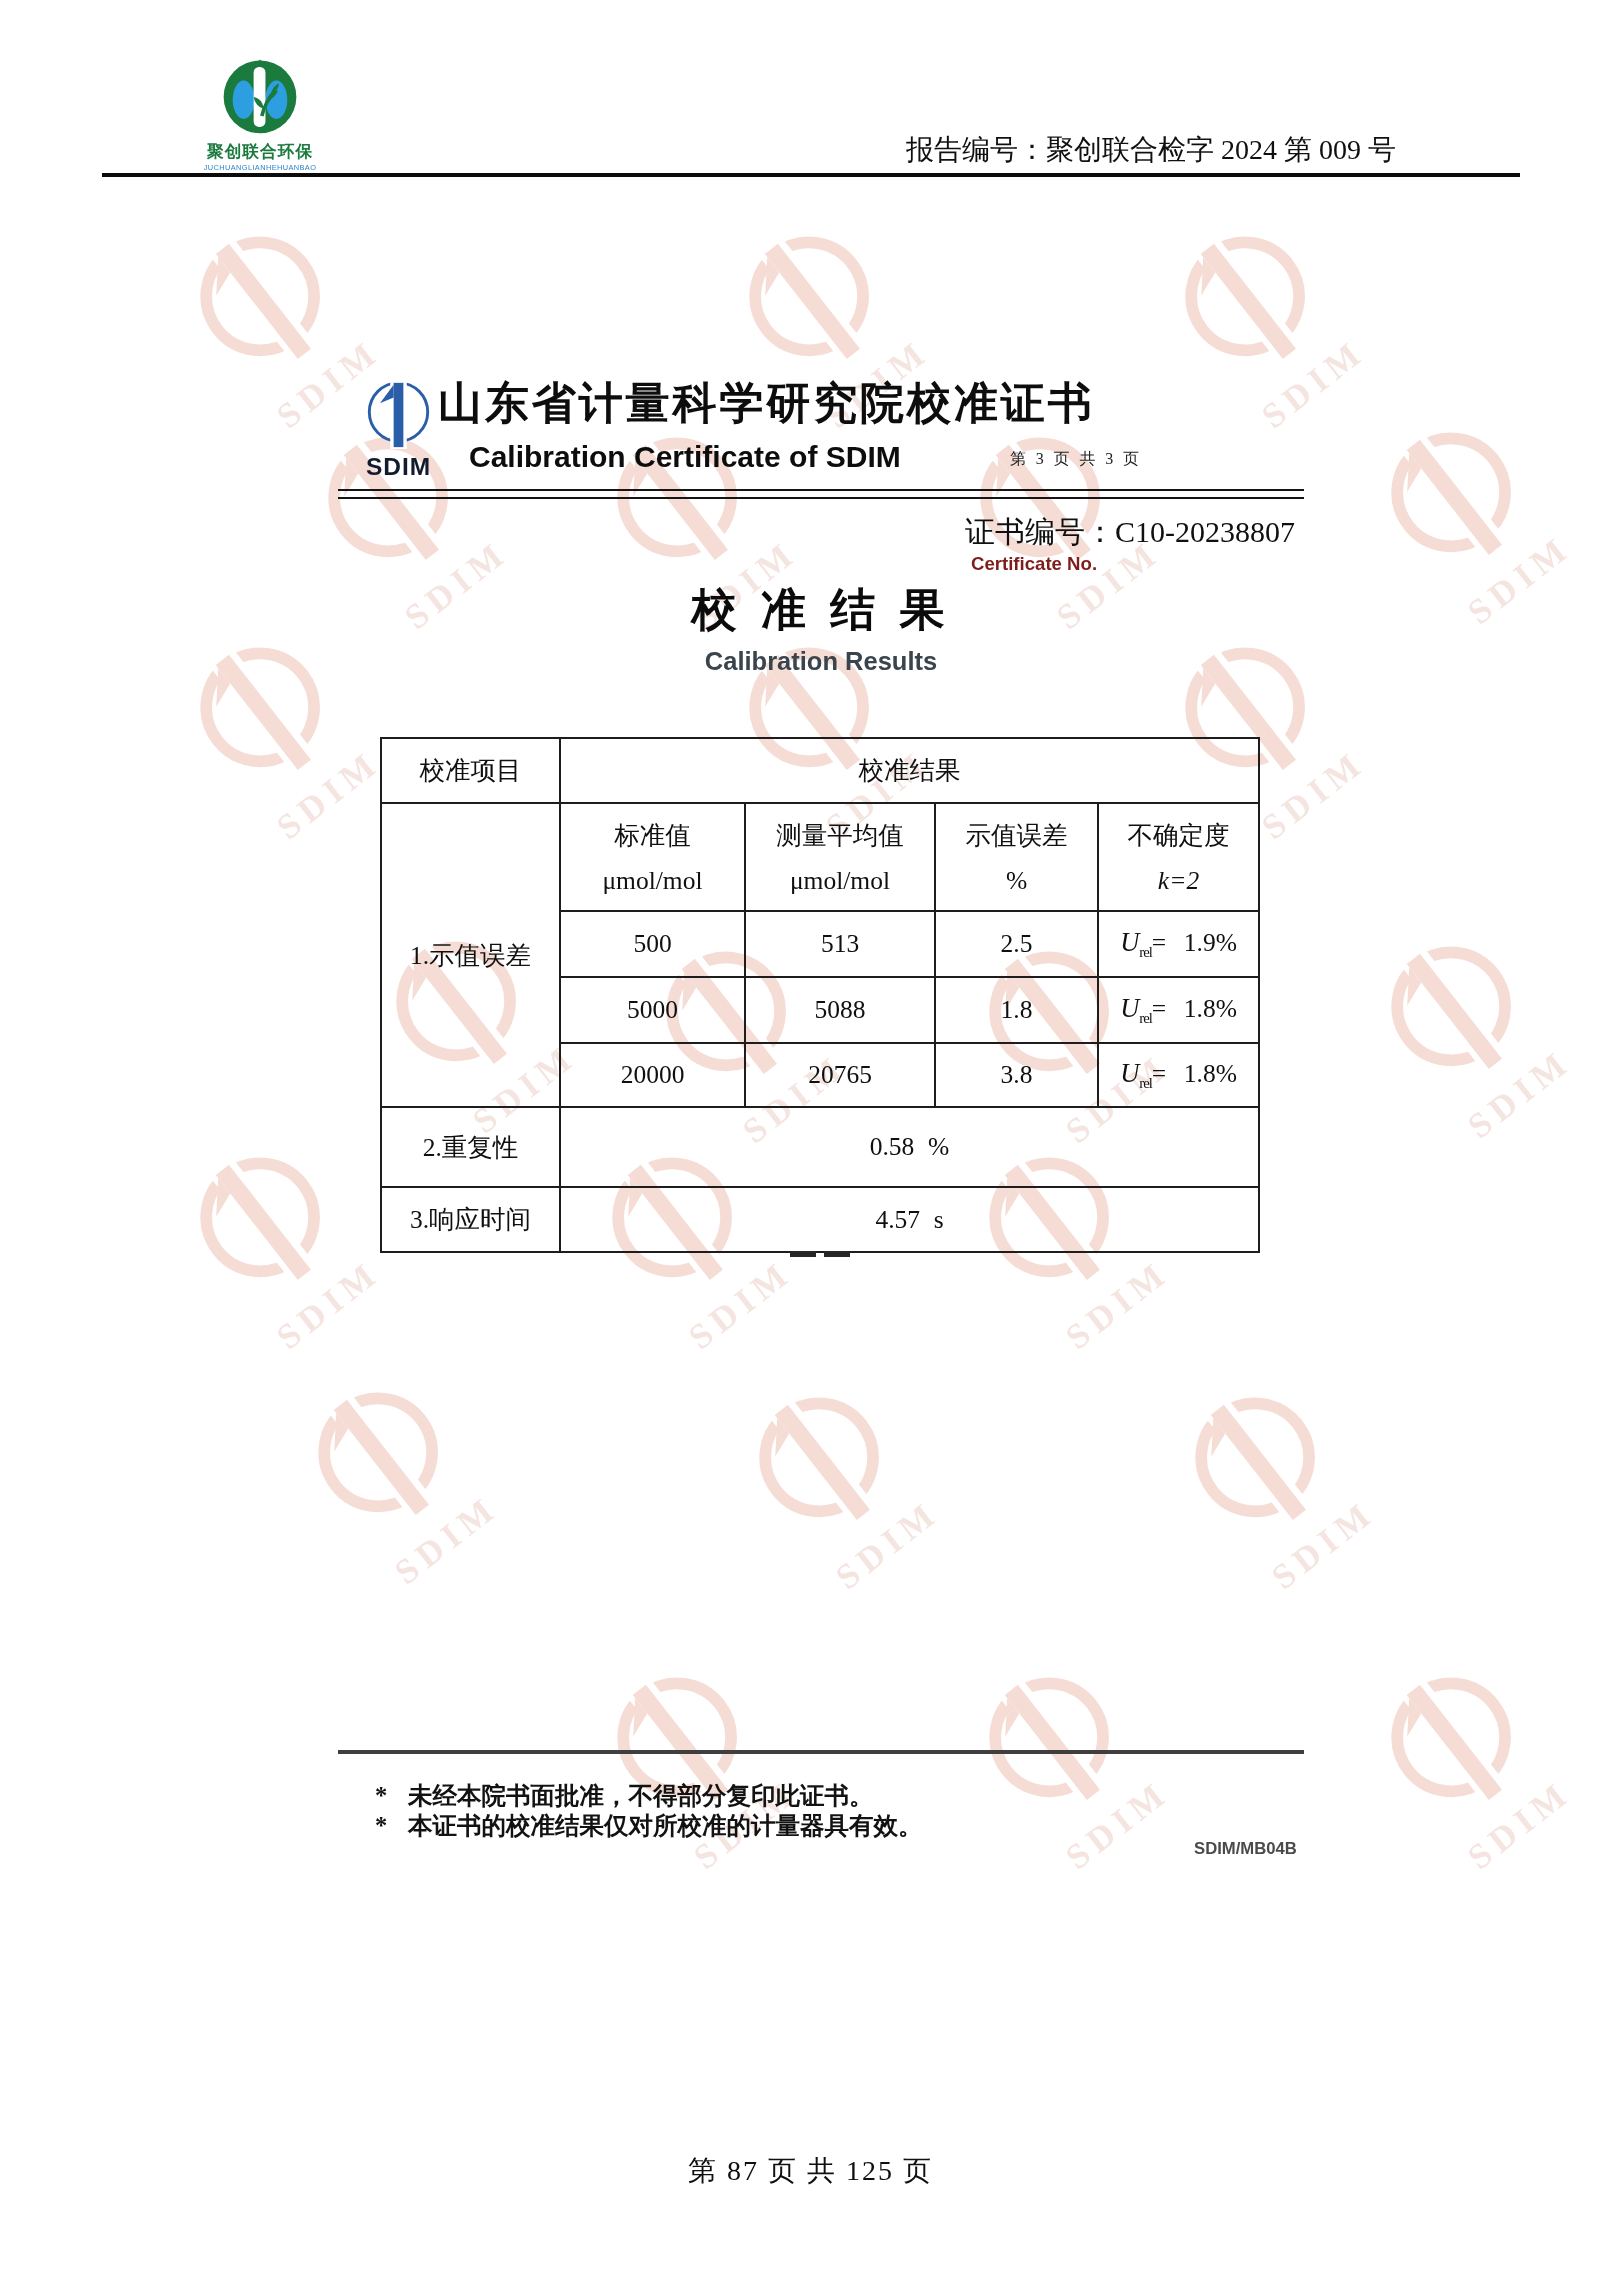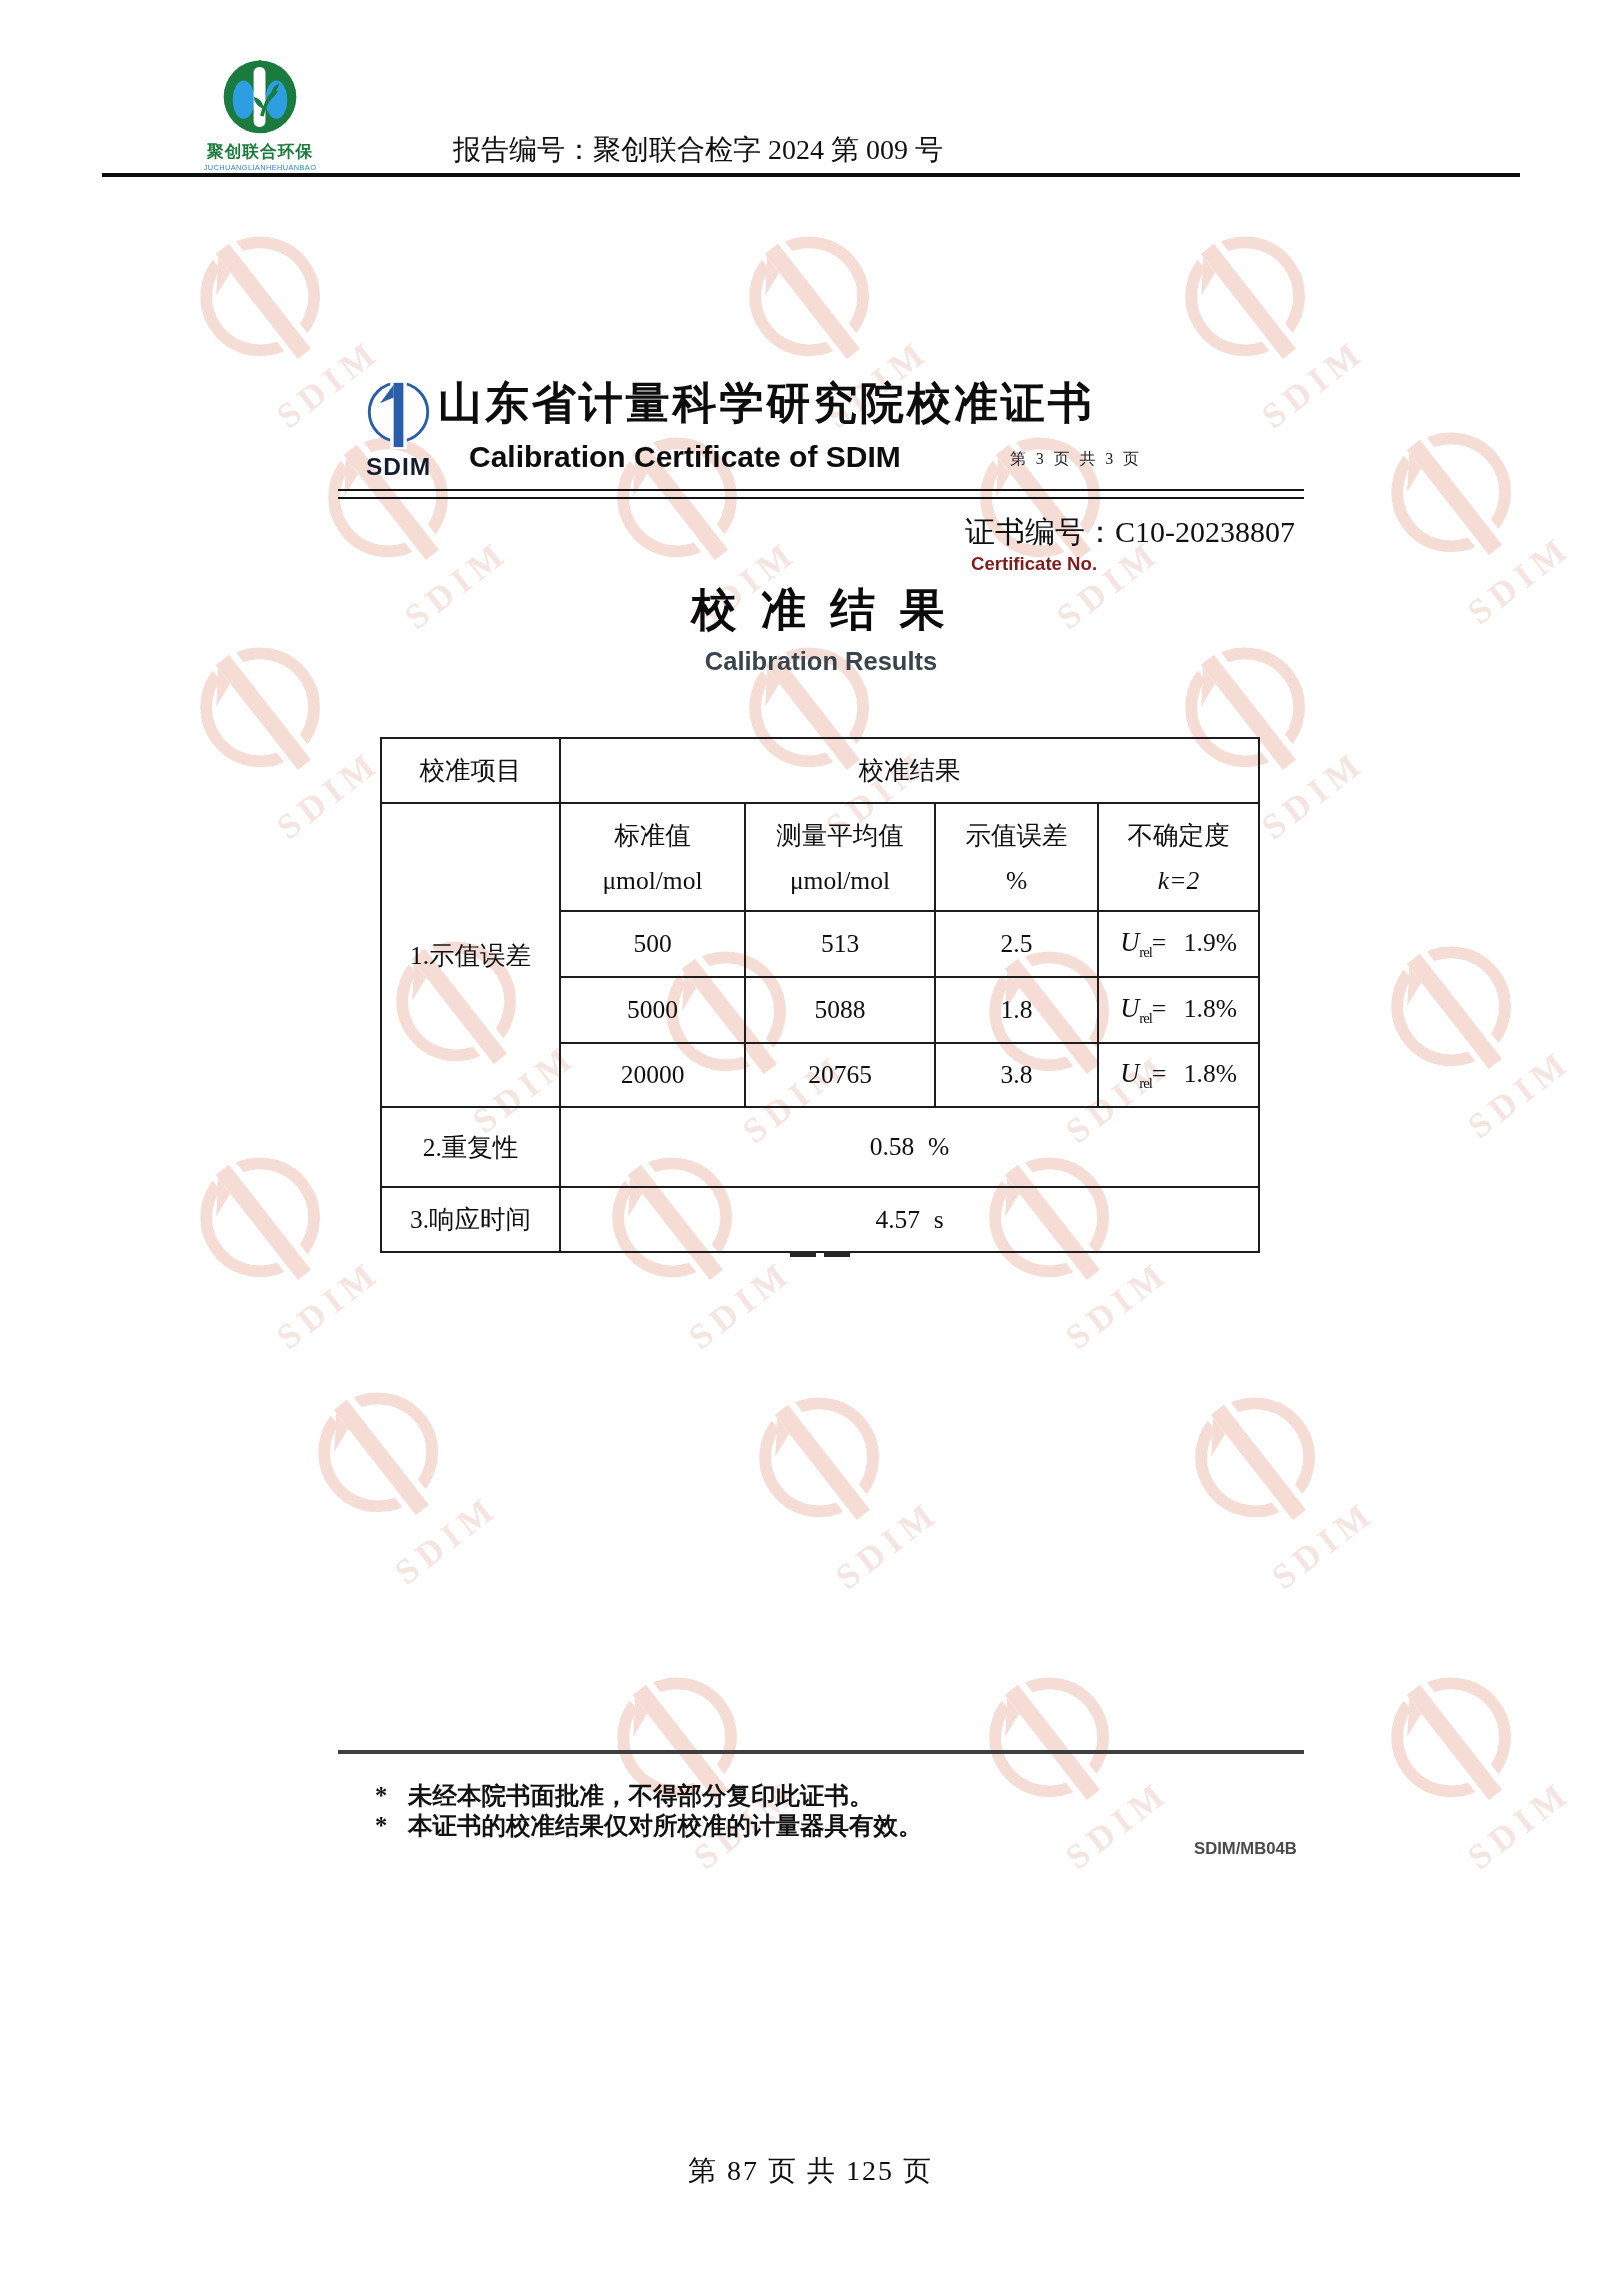--- a/index.html
+++ b/index.html
@@ -8,21 +8,21 @@
 
   
   .watermark-layer{position:absolute;inset:0;z-index:0;}
   .wm{position:absolute;width:196px;height:216px;opacity:.55;overflow:visible;}
 
   
   .company-logo{position:absolute;left:199px;top:55px;width:122px;text-align:center;z-index:2;}
   .company-logo svg{display:block;margin:0 auto;}
   .logo-cn{margin-top:2.9px;font-family:"Liberation Sans",sans-serif;font-weight:bold;font-size:16.7px;letter-spacing:1px;color:#1b7a3e;white-space:nowrap;}
   .logo-en{font-family:"Liberation Sans",sans-serif;font-size:7.4px;letter-spacing:0.4px;color:#2a85c8;white-space:nowrap;}
-  .report-no{position:absolute;left:0;top:131px;width:1396px;text-align:center;font-size:28px;color:#101010;z-index:2;white-space:nowrap;}
+  .report-no{position:absolute;left:0;top:131px;width:1396px;text-align:right;font-size:28px;color:#101010;z-index:2;white-space:nowrap;}
   .header-rule{position:absolute;left:102px;top:173px;width:1418px;height:3.9px;background:#0b0b0b;z-index:2;}
 
   
   .sdim-logo{position:absolute;left:364px;top:377px;width:69px;text-align:center;z-index:2;}
   .sdim-text{font-family:"Liberation Sans",sans-serif;font-weight:bold;font-size:24.5px;letter-spacing:1px;color:#131c2e;margin-top:-2px;}
   .cert-title-cn{position:absolute;left:438px;top:374px;font-family:"Liberation Sans",sans-serif;font-weight:bold;font-size:44px;letter-spacing:2.9px;color:#0d0d0d;z-index:2;white-space:nowrap;}
   .cert-title-en{position:absolute;left:469px;top:440px;font-family:"Liberation Sans",sans-serif;font-weight:bold;font-size:30px;color:#0d0d0d;z-index:2;white-space:nowrap;}
   .cert-pages{position:absolute;left:1010px;top:449px;font-size:16px;letter-spacing:2.9px;color:#222;z-index:2;white-space:nowrap;}
   .double-rule{position:absolute;left:338px;top:489px;width:966px;height:5.9px;border-top:2.9px solid #151515;border-bottom:2.9px solid #151515;z-index:2;}
 

